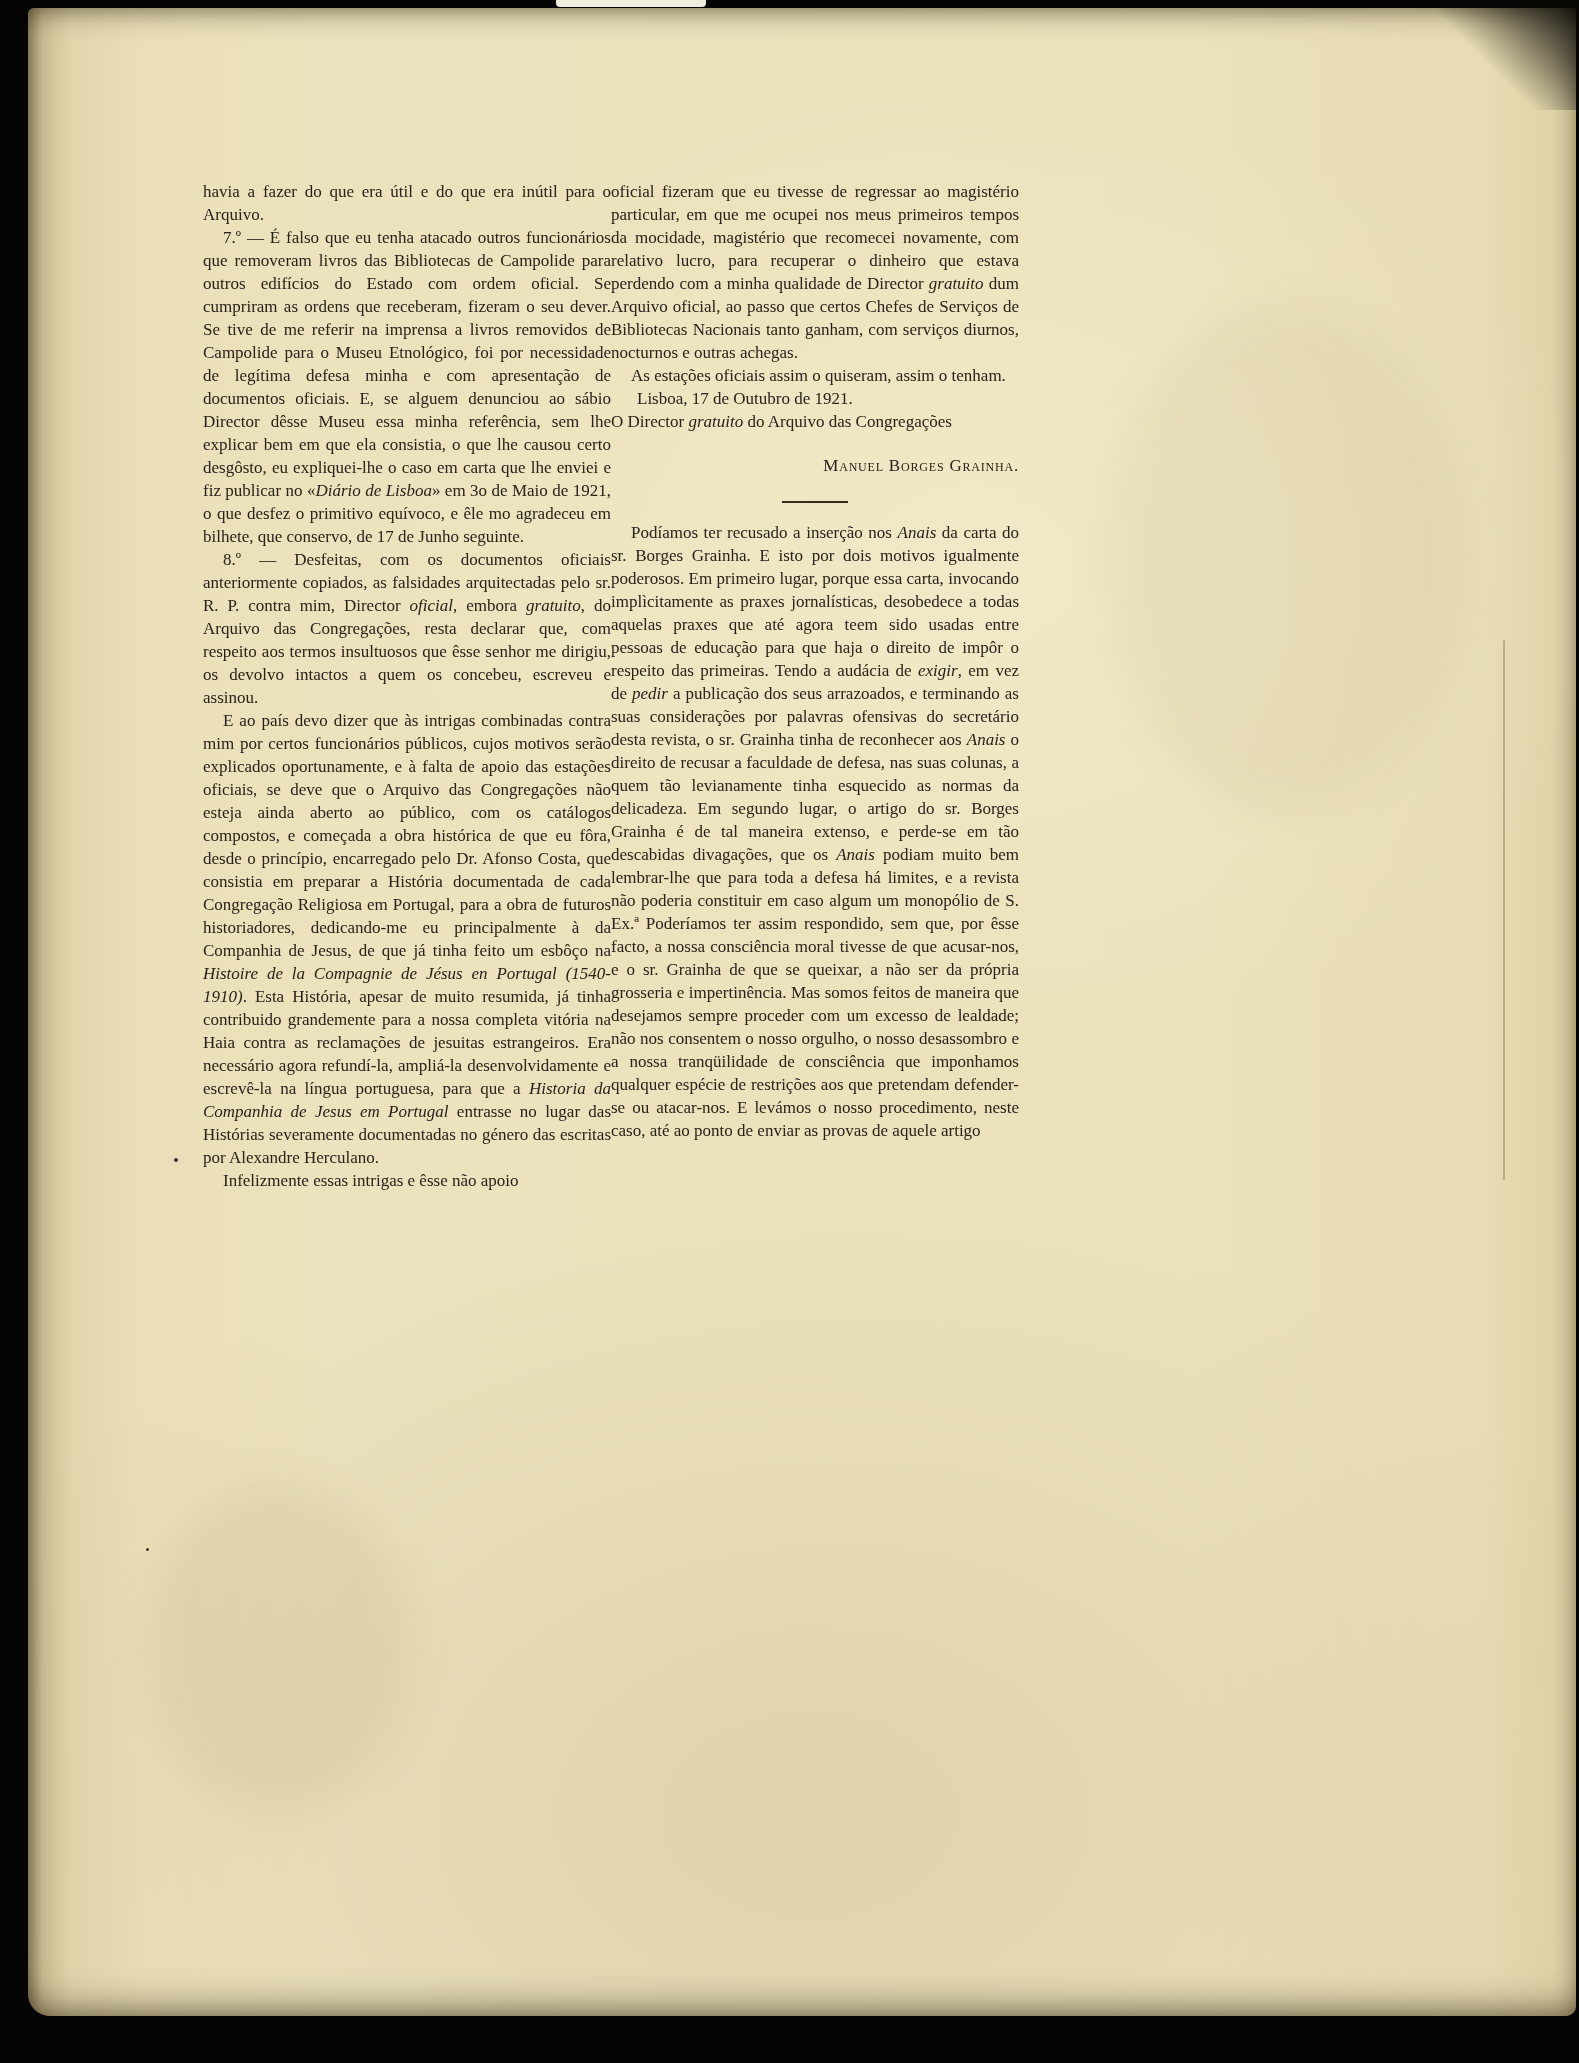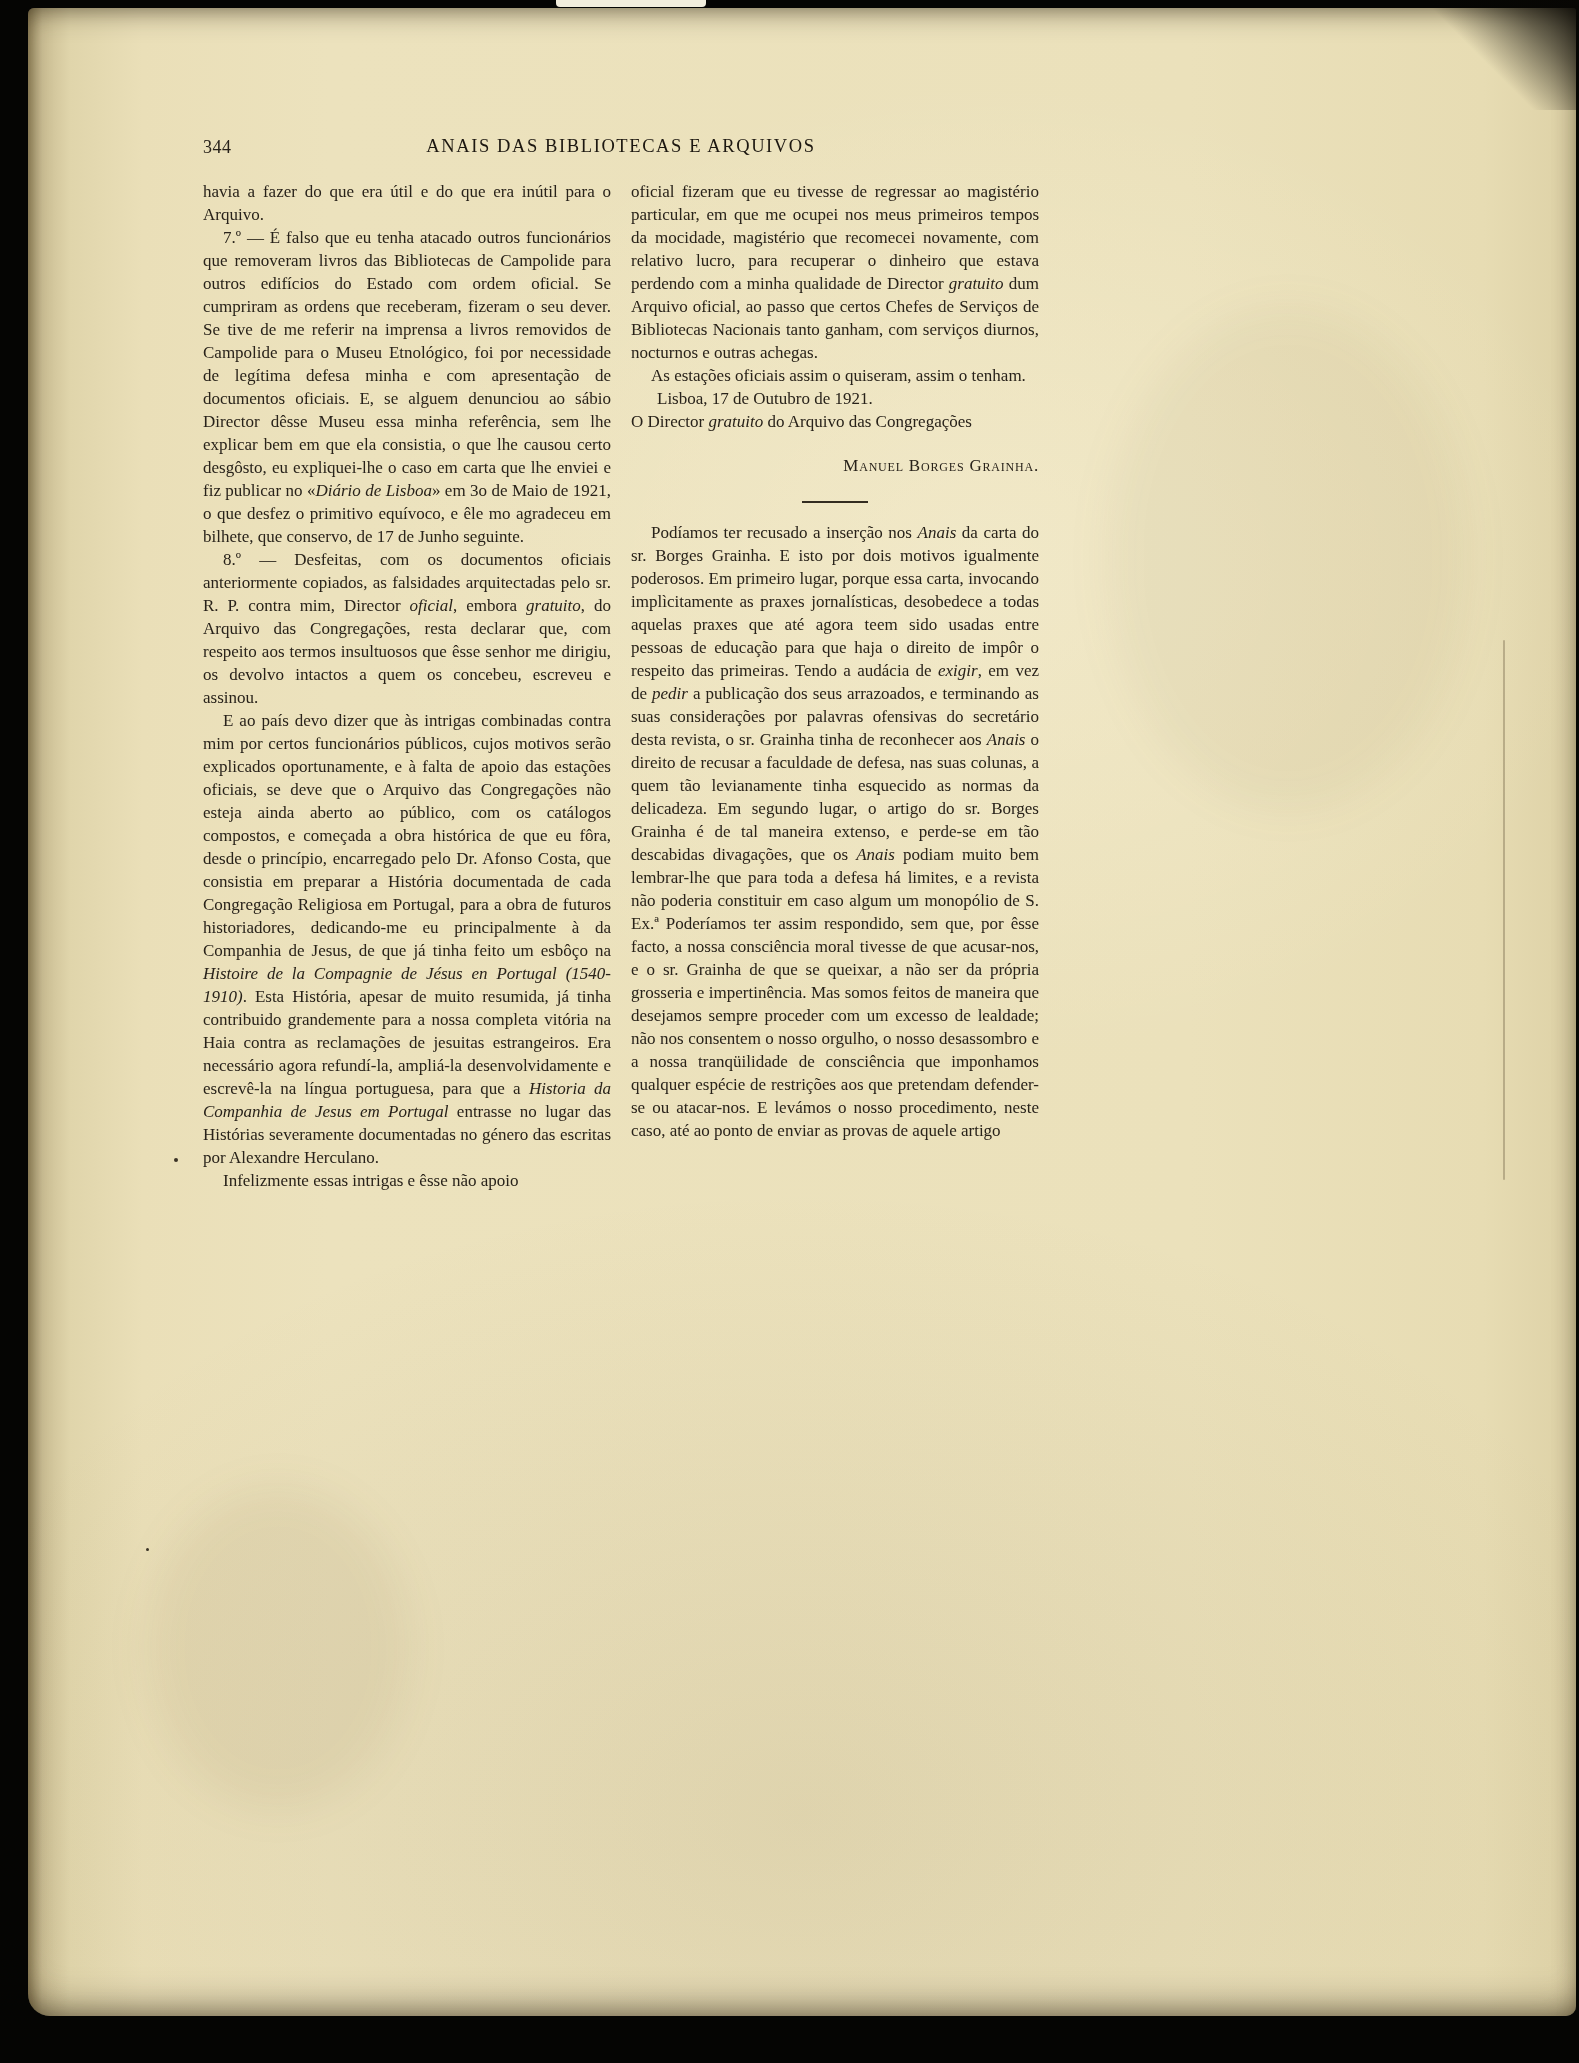--- a/index.html
+++ b/index.html
@@ -46,21 +46,20 @@
     font-size: 18.5px;
     letter-spacing: 1.6px;
     color: #1c1710;
   }
 
   .text-block {
     position: absolute;
     left: 175px; top: 172px;
     width: 836px;
     display: flex;
-    gap: 20px;
     color: var(--ink, #28221a);
   }
   .col {
     width: 408px;
     font-size: 17px;
     line-height: 23px;
     text-align: justify;
     hyphens: auto;
     -webkit-hyphens: auto;
   }
@@ -110,24 +109,20 @@
   .speck { position: absolute; background: #3a3226; border-radius: 50%; }
   .speck.k1 { left: 146px; top: 1150px; width: 4px; height: 4px; }
   .speck.k2 { left: 118px; top: 1540px; width: 3px; height: 3px; }
 </style>
 </head>
 <body>
 
 <div class="scene">
   <div class="paper">
 
-    <div class="running-head">
-      <span class="pagenum">344</span>
-      <span class="head-title">ANAIS DAS BIBLIOTECAS E ARQUIVOS</span>
-    </div>
 
     <div class="text-block">
       <div class="col" id="col-left">
           <p class="">havia a fazer do que era útil e do que era inútil para o Arquivo.</p>
           <p class="indent">7.º — É falso que eu tenha atacado outros funcionários que removeram livros das Bibliotecas de Campolide para outros edifícios do Estado com ordem oficial. Se cumpriram as ordens que receberam, fizeram o seu dever. Se tive de me referir na imprensa a livros removidos de Campolide para o Museu Etnológico, foi por necessidade de legítima defesa minha e com apresentação de documentos oficiais. E, se alguem denunciou ao sábio Director dêsse Museu essa minha referência, sem lhe explicar bem em que ela consistia, o que lhe causou certo desgôsto, eu expliquei-lhe o caso em carta que lhe enviei e fiz publicar no «<em>Diário de Lisboa</em>» em 3o de Maio de 1921, o que desfez o primitivo equívoco, e êle mo agradeceu em bilhete, que conservo, de 17 de Junho seguinte.</p>
           <p class="indent">8.º — Desfeitas, com os documentos oficiais anteriormente copiados, as falsidades arquitectadas pelo sr. R. P. contra mim, Director <em>oficial</em>, embora <em>gratuito</em>, do Arquivo das Congregações, resta declarar que, com respeito aos termos insultuosos que êsse senhor me dirigiu, os devolvo intactos a quem os concebeu, escreveu e assinou.</p>
           <p class="indent">E ao país devo dizer que às intrigas combinadas contra mim por certos funcionários públicos, cujos motivos serão explicados oportunamente, e à falta de apoio das estações oficiais, se deve que o Arquivo das Congregações não esteja ainda aberto ao público, com os catálogos compostos, e começada a obra histórica de que eu fôra, desde o princípio, encarregado pelo Dr. Afonso Costa, que consistia em preparar a História documentada de cada Congregação Religiosa em Portugal, para a obra de futuros historiadores, dedicando-me eu principalmente à da Companhia de Jesus, de que já tinha feito um esbôço na <em>Histoire de la Compagnie de Jésus en Portugal (1540-1910)</em>. Esta História, apesar de muito resumida, já tinha contribuido grandemente para a nossa completa vitória na Haia contra as reclamações de jesuitas estrangeiros. Era necessário agora refundí-la, ampliá-la desenvolvidamente e escrevê-la na língua portuguesa, para que a <em>Historia da Companhia de Jesus em Portugal</em> entrasse no lugar das Histórias severamente documentadas no género das escritas por Alexandre Herculano.</p>
           <p class="indent">Infelizmente essas intrigas e êsse não apoio</p>
         </div>
       <div class="col" id="col-right">

